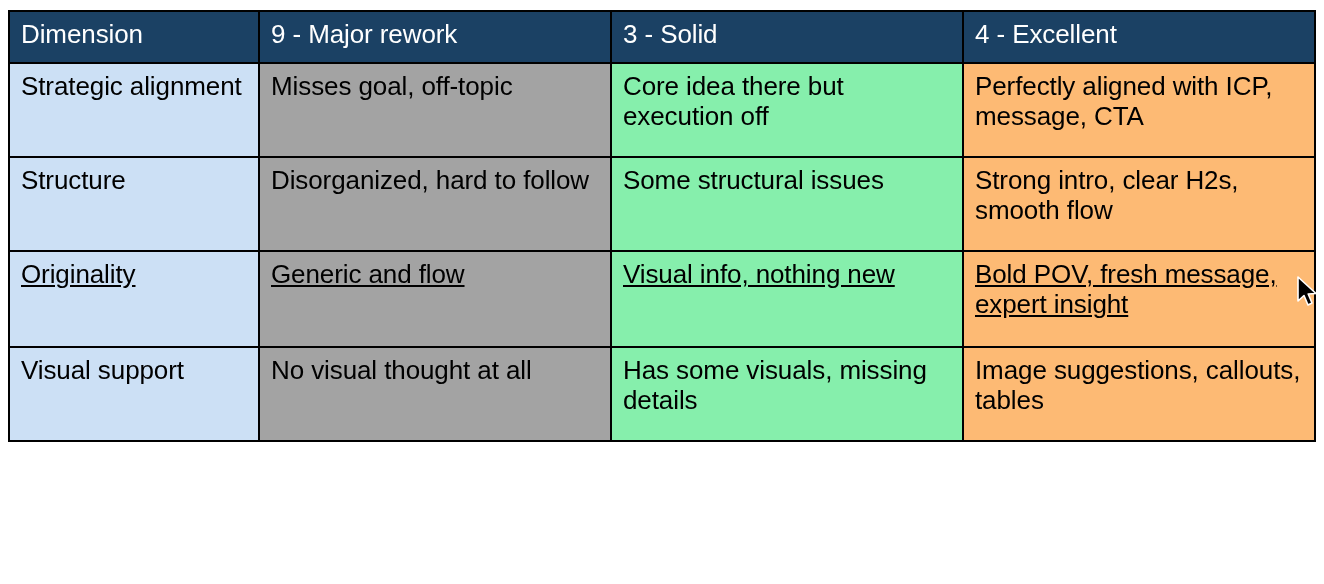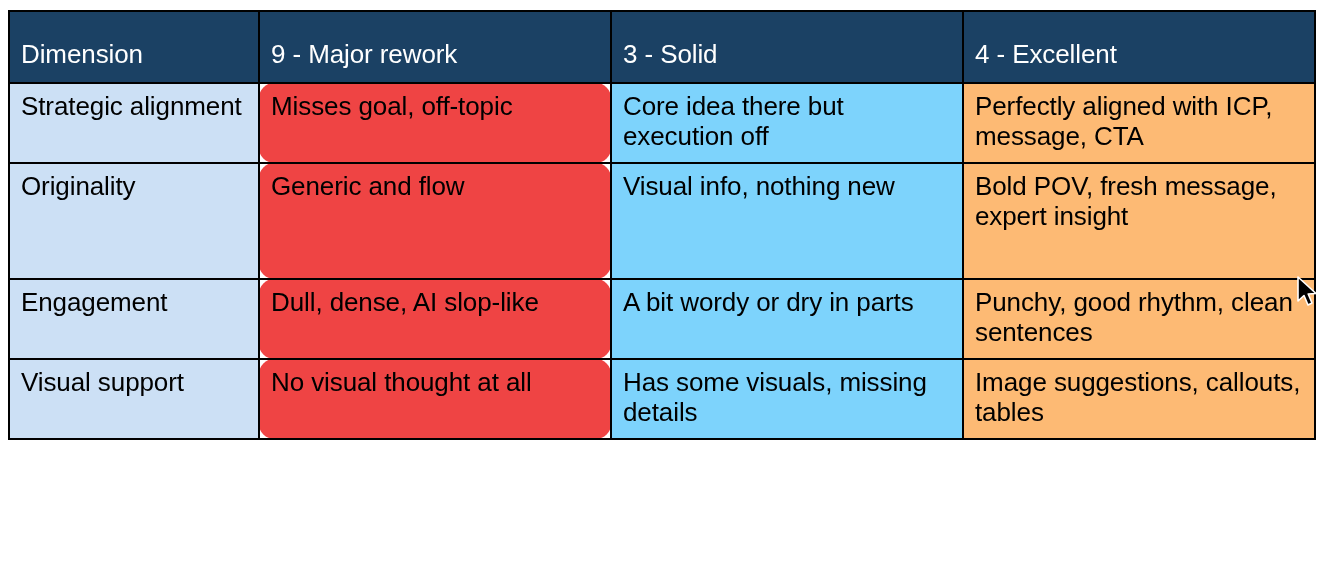--- a/index.html
+++ b/index.html
@@ -36,32 +36,32 @@
     font-size: 26px;
     line-height: 1.16;
     font-weight: 400;
     color: #000000;
     letter-spacing: -0.1px;
   }
   #rubric-table thead th {
     background: #1b4164;
     color: #ffffff;
     height: 44px;
-    padding-top: 20px;
+    padding-top: 0;
     padding-bottom: 6px;
     text-align: left;
     vertical-align: middle;
   }
   .cell-dim   { background: #cce0f5; }
-  .cell-one   { background: #ef4444; border-radius: 15px; }
-  .cell-three { background: #7dd3fc; }
+  .cell-one   { background: #a3a3a3; }
+  .cell-three { background: #86efac; }
   .cell-five  { background: #fdba74; }
 
-  tbody tr { height: 80px; }
-  tbody tr.row-tall { height: 116px; }
+  tbody tr { height: 94px; }
+  tbody tr.row-tall { height: 96px; text-decoration: underline; }
 
   #mouse-cursor {
     position: absolute;
     left: 1296px;
     top: 276px;
     width: 22px;
     height: 32px;
     pointer-events: none;
   }
 </style>
@@ -83,31 +83,31 @@
       <th>4 - Excellent</th>
     </tr>
   </thead>
   <tbody>
     <tr>
       <td class="cell-dim">Strategic alignment</td>
       <td class="cell-one">Misses goal, off-topic</td>
       <td class="cell-three">Core idea there but execution off</td>
       <td class="cell-five">Perfectly aligned with ICP, message, CTA</td>
     </tr>
+    <tr>
+      <td class="cell-dim">Structure</td>
+      <td class="cell-one">Disorganized, hard to follow</td>
+      <td class="cell-three">Some structural issues</td>
+      <td class="cell-five">Strong intro, clear H2s, smooth flow</td>
+    </tr>
     <tr class="row-tall">
       <td class="cell-dim">Originality</td>
       <td class="cell-one">Generic and flow</td>
       <td class="cell-three">Visual info, nothing new</td>
       <td class="cell-five">Bold POV, fresh message, expert insight</td>
-    </tr>
-    <tr>
-      <td class="cell-dim">Engagement</td>
-      <td class="cell-one">Dull, dense, AI slop-like</td>
-      <td class="cell-three">A bit wordy or dry in parts</td>
-      <td class="cell-five">Punchy, good rhythm, clean sentences</td>
     </tr>
     <tr>
       <td class="cell-dim">Visual support</td>
       <td class="cell-one">No visual thought at all</td>
       <td class="cell-three">Has some visuals, missing details</td>
       <td class="cell-five">Image suggestions, callouts, tables</td>
     </tr>
   </tbody>
 </table>
 

